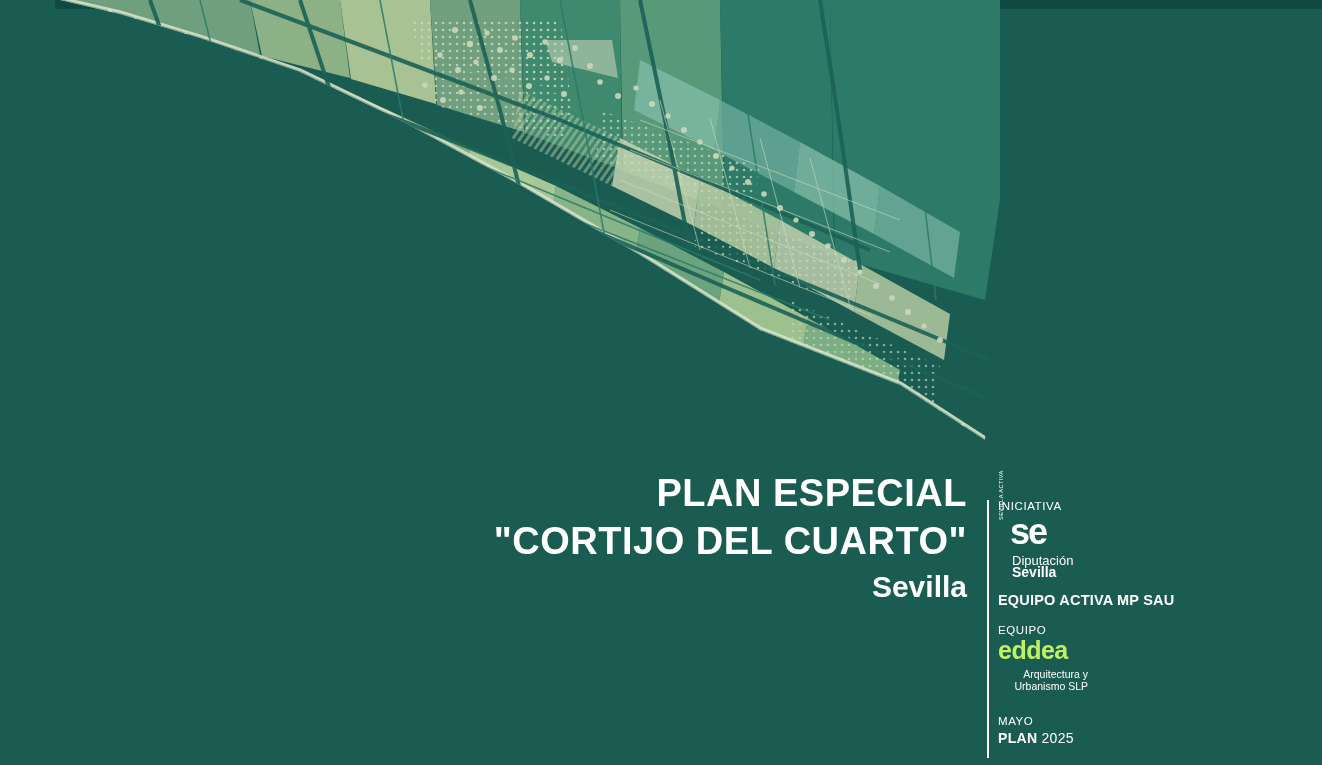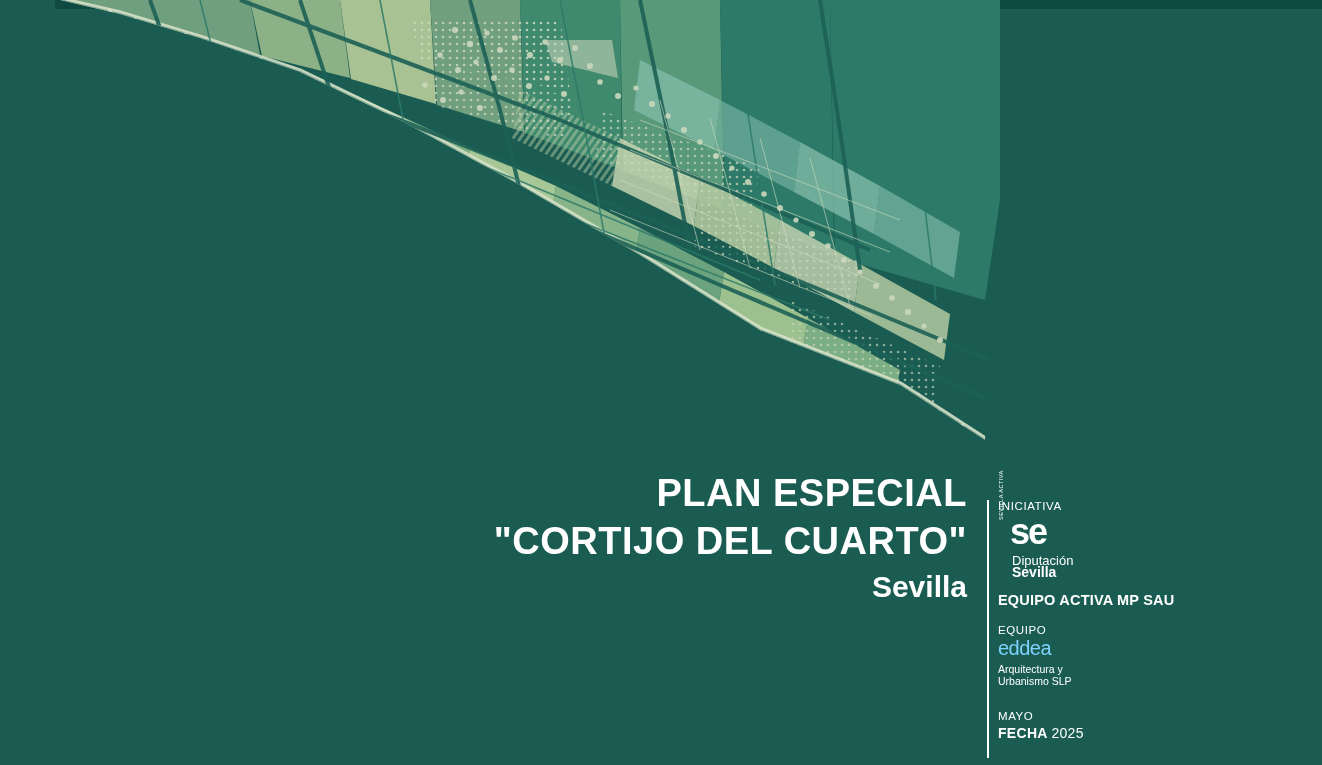--- a/index.html
+++ b/index.html
@@ -152,31 +152,32 @@
   .equipo-row {
     display: flex;
     align-items: flex-start;
     gap: 42px;
     margin-top: 2px;
   }
   .eddea {
     width: 90px;
   }
   .eddea-mark {
-    font-size: 20px;
-    font-weight: normal;
+    font-size: 25px;
+    font-weight: bold;
     letter-spacing: -0.5px;
     line-height: 1;
-    color: #7dd3fc;
+    color: #bef264;
   }
   .eddea-sub {
     font-size: 10.5px;
     line-height: 1.18;
     margin-top: 5px;
     color: #ffffff;
+    text-align: right;
   }
   .factoria {
     width: 165px;
     margin-top: 2px;
   }
   .factoria-mark {
     font-size: 20.5px;
     letter-spacing: 0.4px;
     line-height: 1;
     color: #ffffff;
@@ -430,19 +431,19 @@
     <div class="equipo-row">
       <div class="eddea">
         <div class="eddea-mark">eddea</div>
         <div class="eddea-sub">Arquitectura y</div>
         <div class="eddea-sub" style="margin-top:0">Urbanismo SLP</div>
       </div>
     </div>
 
     <div class="credit-label fecha-label">MAYO</div>
     <div class="fecha-value">
-      <span>FECHA</span>
+      <span>PLAN</span>
       <span class="yr">2025</span>
     </div>
   </div>
 
   <div class="bottom-strip"></div>
 </div>
 
 </body></html>

